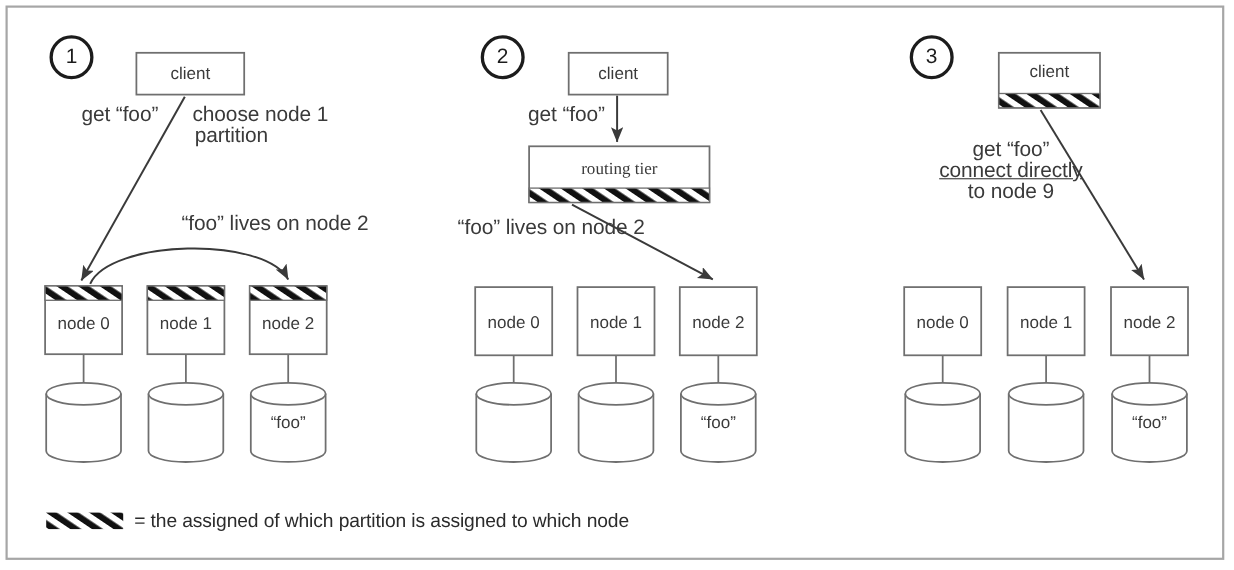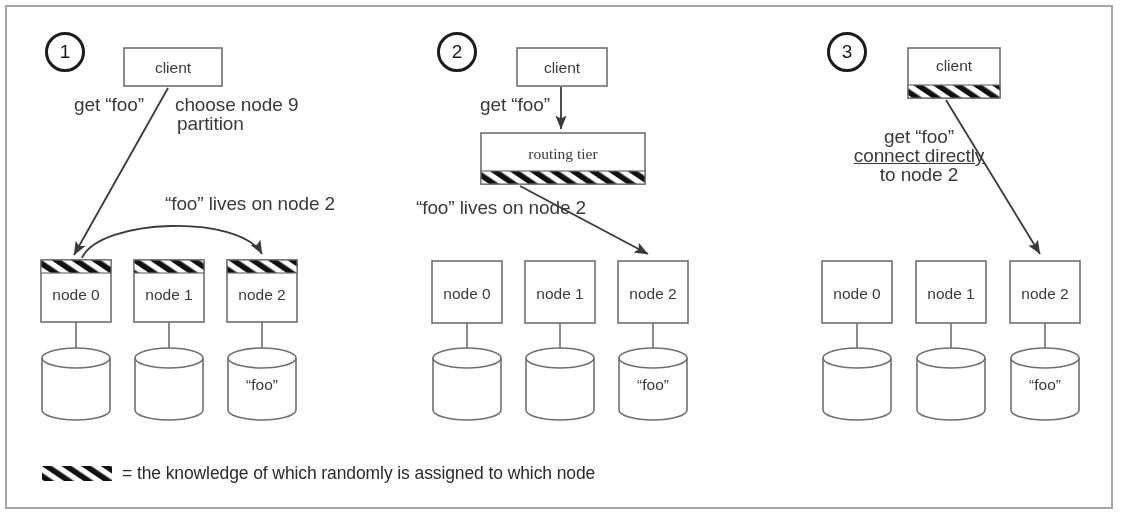--- a/index.html
+++ b/index.html
@@ -179,21 +179,21 @@
       <path d="M1011,358 v52 a34,10 0 0 0 68,0 v-52" fill="#ffffff" stroke="#6f6f6f" stroke-width="1.6"></path>
       <ellipse cx="1045" cy="358" rx="34" ry="10" fill="#ffffff" stroke="#6f6f6f" stroke-width="1.6"></ellipse>
     </g>
 
     <rect x="42" y="466" width="70" height="15" fill="url(#hatch)"></rect>
   </svg>
 
   <div class="num" style="left:45px; top:32px;">1</div>
   <div class="boxlabel" style="left:173px; top:68px;">client</div>
   <div class="txt" style="left:74px; top:95px;">get “foo”</div>
-  <div class="txt" style="left:175px; top:95px;">choose node 9</div>
+  <div class="txt" style="left:175px; top:95px;">choose node 1</div>
   <div class="txt" style="left:177px; top:114px;">partition</div>
   <div class="txt" style="left:165px; top:194px;">“foo” lives on node 2</div>
   <div class="boxlabel" style="left:76px; top:295px;">node 0</div>
   <div class="boxlabel" style="left:169px; top:295px;">node 1</div>
   <div class="boxlabel" style="left:262px; top:295px;">node 2</div>
   <div class="boxlabel" style="left:262px; top:385px;">“foo”</div>
 
   <div class="num" style="left:437px; top:32px;">2</div>
   <div class="boxlabel" style="left:562px; top:68px;">client</div>
   <div class="txt" style="left:480px; top:95px;">get “foo”</div>
@@ -201,20 +201,20 @@
   <div class="txt" style="left:416px; top:198px;">“foo” lives on node 2</div>
   <div class="boxlabel" style="left:467px; top:294px;">node 0</div>
   <div class="boxlabel" style="left:560px; top:294px;">node 1</div>
   <div class="boxlabel" style="left:653px; top:294px;">node 2</div>
   <div class="boxlabel" style="left:653px; top:385px;">“foo”</div>
 
   <div class="num" style="left:827px; top:32px;">3</div>
   <div class="boxlabel" style="left:954px; top:66px;">client</div>
   <div class="txt center" style="left:919px; top:127px;">get “foo”</div>
   <div class="txt center" style="left:919px; top:146px;text-decoration:underline;">connect directly</div>
-  <div class="txt center" style="left:919px; top:165px;">to node 2</div>
+  <div class="txt center" style="left:919px; top:165px;">to node 9</div>
   <div class="boxlabel" style="left:857px; top:294px;">node 0</div>
   <div class="boxlabel" style="left:951px; top:294px;">node 1</div>
   <div class="boxlabel" style="left:1045px; top:294px;">node 2</div>
   <div class="boxlabel" style="left:1045px; top:385px;">“foo”</div>
 
-  <div class="legend-text" style="left:122px; top:462px;">= the knowledge of which randomly is assigned to which node</div>
+  <div class="legend-text" style="left:122px; top:462px;">= the assigned of which partition is assigned to which node</div>
 </div>
 
 </body></html>

